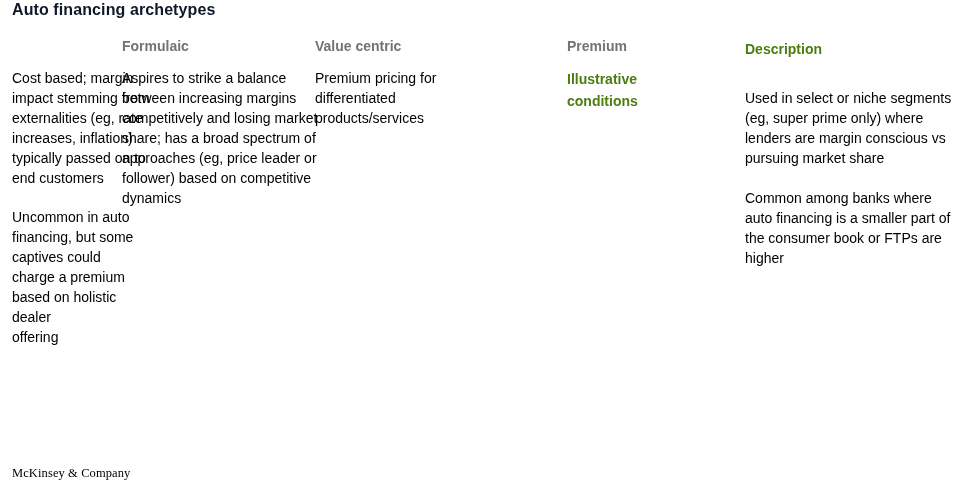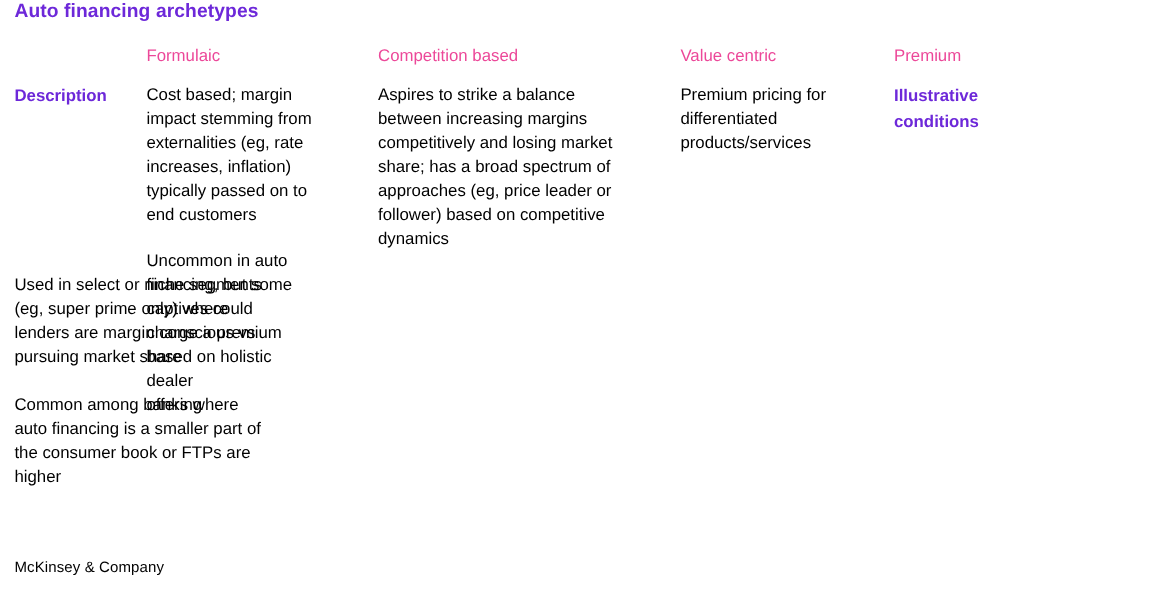--- a/index.html
+++ b/index.html
@@ -16,77 +16,77 @@
     position: absolute;
     inset: 0;
     background: #ffffff;
   }
   .page-title {
     position: absolute;
     left: 12px;
     top: 1px;
     font-size: 16px;
     font-weight: bold;
-    color: #6d28d9;
+    color: #0f172a;
     letter-spacing: 0.1px;
     text-align: center;
   }
   .archetype-table {
     position: absolute;
     left: 12px;
     top: 38px;
     display: grid;
     grid-template-columns: 110px 193px 252px 178px 230px;
     grid-template-rows: 30px 139px auto;
   }
   .cell {
     white-space: pre;
     font-size: 14px;
     line-height: 20px;
     color: #000000;
     padding-right: 12px;
     overflow: visible;
   }
   .header-cell {
-    font-weight: normal;
-    color: #ec4899;
+    font-weight: bold;
+    color: #737373;
     font-size: 14px;
     line-height: 17px;
     white-space: pre;
   }
   .row-label {
     font-weight: bold;
-    color: #6d28d9;
+    color: #4d7c0f;
     font-size: 14px;
     line-height: 22px;
     white-space: pre;
   }
   .corner { }
   .pad-top-line { padding-top: 20px; }
   .footer {
     position: absolute;
     left: 12px;
     top: 466px;
     font-size: 12.5px;
     color: #000000;
     letter-spacing: 0.1px;
+    font-family: Liberation Serif, serif;
   }
 </style>
 </head>
 <body>
 
 <div class="page">
 
   <h1 class="page-title">Auto financing archetypes</h1>
 
   <div class="archetype-table">
 
     <div class="corner"></div>
     <div class="header-cell">Formulaic</div>
-    <div class="header-cell">Competition based</div>
     <div class="header-cell">Value centric</div>
     <div class="header-cell">Premium</div>
 
     <div class="row-label">Description</div>
     <div class="cell">Cost based; margin
 impact stemming from
 externalities (eg, rate
 increases, inflation)
 typically passed on to
 end customers</div>

